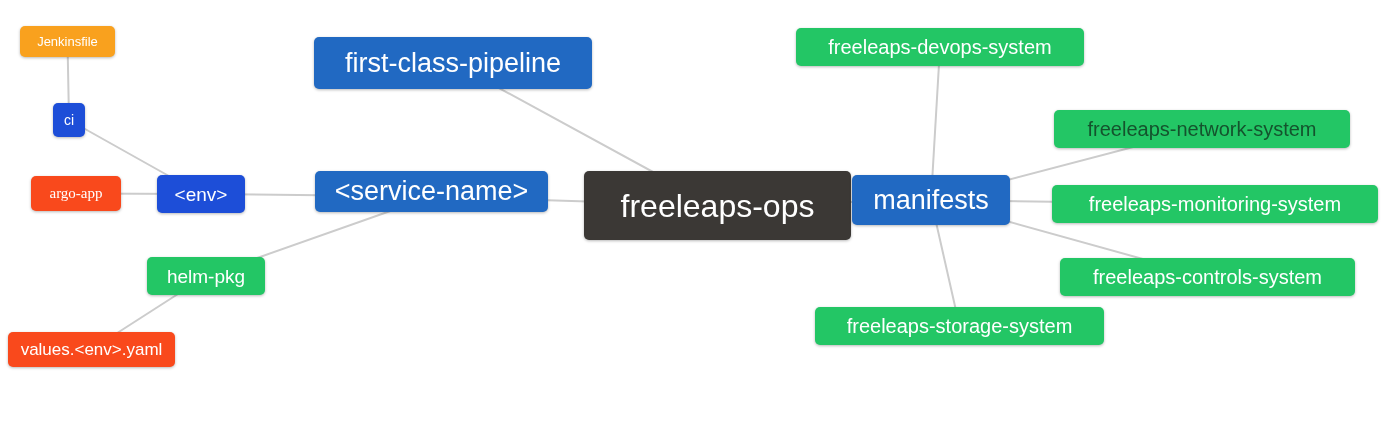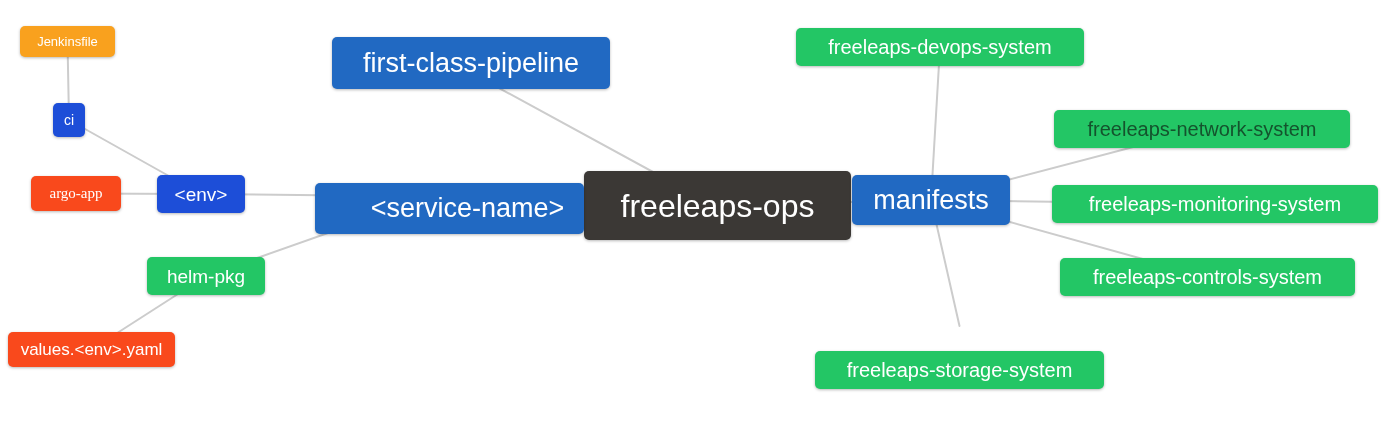--- a/index.html
+++ b/index.html
@@ -53,28 +53,28 @@
       <line x1="431.5" y1="196.5" x2="714.5" y2="205.5" stroke="#cccccc"></line>
       <line x1="714.5" y1="205.5" x2="931" y2="200" stroke="#cccccc"></line>
       <line x1="931" y1="200" x2="940" y2="47" stroke="#cccccc"></line>
       <line x1="931" y1="200" x2="1202" y2="129" stroke="#cccccc"></line>
       <line x1="931" y1="200" x2="1215" y2="204" stroke="#cccccc"></line>
       <line x1="931" y1="200" x2="1207.5" y2="277" stroke="#cccccc"></line>
       <line x1="931" y1="200" x2="959.5" y2="326" stroke="#cccccc"></line>
     </svg>
   <div id="node-layer">
       <div class="node" style="left: 584px; top: 171px; width: 267px; height: 69px; font-size: 32px; background-color: rgb(59, 56, 53); color: rgb(255, 255, 255);">freeleaps-ops</div>
-      <div class="node" style="left: 332px; top: 37px; width: 278px; height: 52px; font-size: 27px; background-color: rgb(33, 105, 194); color: rgb(255, 255, 255);">first-class-pipeline</div>
-      <div class="node" style="left: 315px; top: 183px; width: 233px; height: 51px; font-size: 27px; background-color: rgb(33, 105, 194); color: rgb(255, 255, 255); padding-left: 36px;">&lt;service-name&gt;</div>
+      <div class="node" style="left: 314px; top: 37px; width: 278px; height: 52px; font-size: 27px; background-color: rgb(33, 105, 194); color: rgb(255, 255, 255);">first-class-pipeline</div>
+      <div class="node" style="left: 315px; top: 171px; width: 233px; height: 41px; font-size: 27px; background-color: rgb(33, 105, 194); color: rgb(255, 255, 255);">&lt;service-name&gt;</div>
       <div class="node" style="left: 852px; top: 175px; width: 158px; height: 50px; font-size: 27px; background-color: rgb(33, 105, 194); color: rgb(255, 255, 255); text-align: right;">manifests</div>
       <div class="node" style="left: 157px; top: 175px; width: 88px; height: 38px; font-size: 19px; background-color: #1d4ed8; color: rgb(255, 255, 255);">&lt;env&gt;</div>
       <div class="node" style="left: 147px; top: 257px; width: 118px; height: 38px; font-size: 19px; background-color: rgb(35, 198, 101); color: rgb(255, 255, 255);">helm-pkg</div>
       <div class="node" style="left: 20px; top: 26px; width: 95px; height: 31px; font-size: 13px; background-color: rgb(249, 161, 30); color: rgb(255, 255, 255);">Jenkinsfile</div>
       <div class="node" style="left: 53px; top: 103px; width: 32px; height: 34px; font-size: 14px; background-color: #1d4ed8; color: rgb(255, 255, 255);">ci</div>
       <div class="node" style="left: 31px; top: 176px; width: 90px; height: 35px; font-size: 15px; background-color: rgb(249, 73, 28); color: rgb(255, 255, 255); font-family: Liberation Serif, serif;">argo-app</div>
       <div class="node" style="left: 8px; top: 332px; width: 167px; height: 35px; font-size: 17px; background-color: rgb(249, 73, 28); color: rgb(255, 255, 255);">values.&lt;env&gt;.yaml</div>
       <div class="node" style="left: 796px; top: 28px; width: 288px; height: 38px; font-size: 20px; background-color: rgb(35, 198, 101); color: rgb(255, 255, 255);">freeleaps-devops-system</div>
       <div class="node" style="left: 1054px; top: 110px; width: 296px; height: 38px; font-size: 20px; background-color: rgb(35, 198, 101); color: #14532d;">freeleaps-network-system</div>
       <div class="node" style="left: 1052px; top: 185px; width: 326px; height: 38px; font-size: 20px; background-color: rgb(35, 198, 101); color: rgb(255, 255, 255);">freeleaps-monitoring-system</div>
       <div class="node" style="left: 1060px; top: 258px; width: 295px; height: 38px; font-size: 20px; background-color: rgb(35, 198, 101); color: rgb(255, 255, 255);">freeleaps-controls-system</div>
-      <div class="node" style="left: 815px; top: 307px; width: 289px; height: 38px; font-size: 20px; background-color: rgb(35, 198, 101); color: rgb(255, 255, 255); margin-top: 44px;">freeleaps-storage-system</div>
+      <div class="node" style="left: 815px; top: 307px; width: 289px; height: 38px; font-size: 20px; background-color: rgb(35, 198, 101); color: rgb(255, 255, 255);">freeleaps-storage-system</div>
     </div>
 </div>
 
 </body></html>

